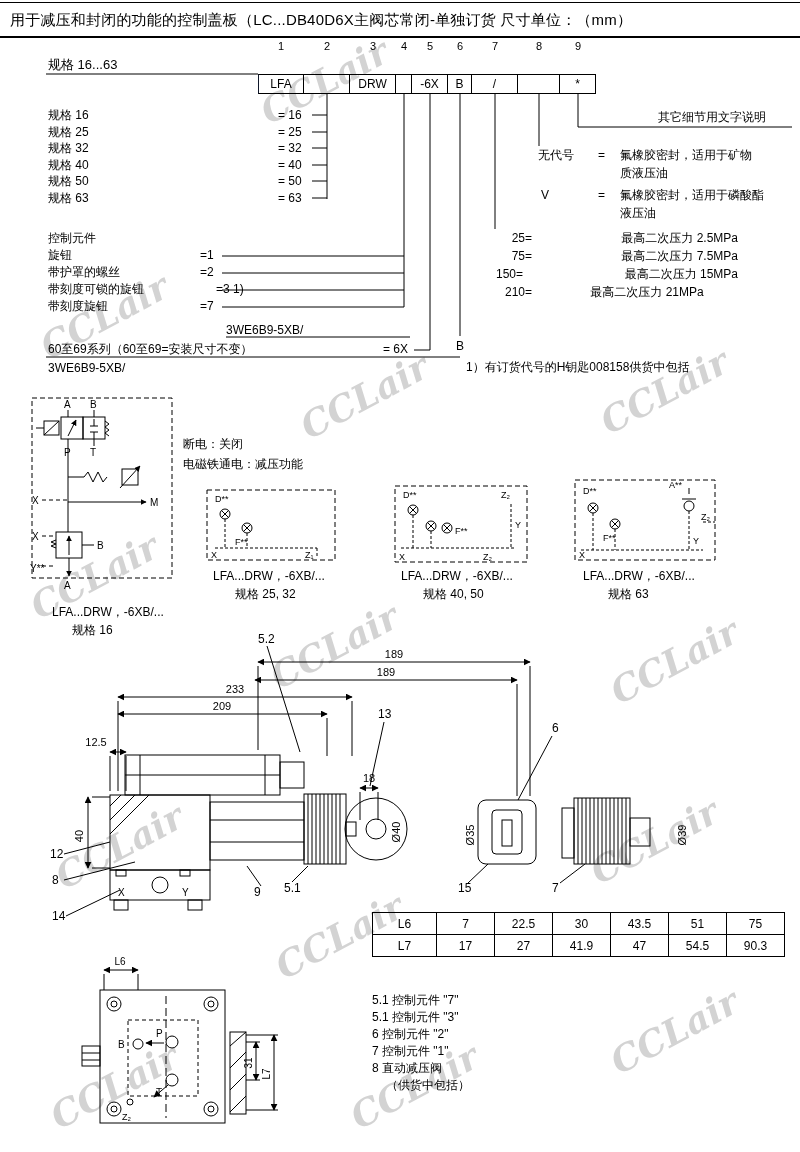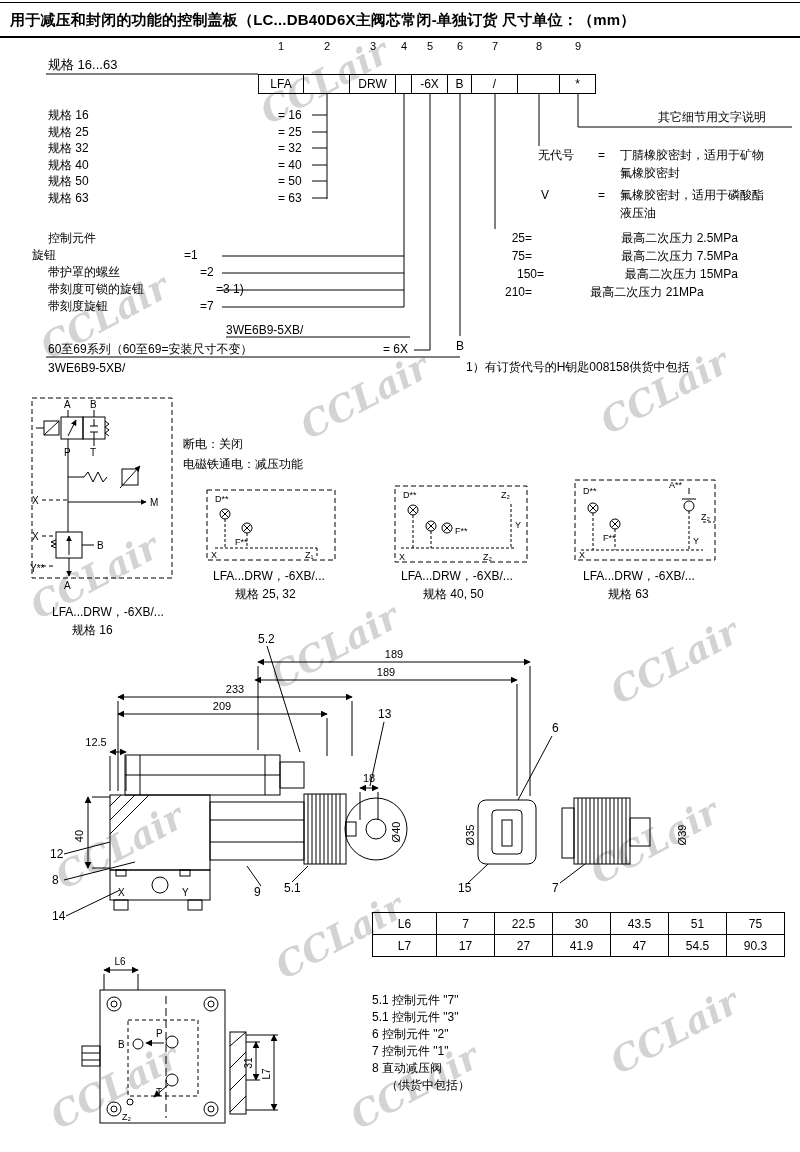--- a/index.html
+++ b/index.html
@@ -2,21 +2,21 @@
 <html><head>
 <meta charset="utf-8">
 <style>
 *{margin:0;padding:0;box-sizing:border-box}
 html,body{background:#e8e8e8}
 .page{position:relative;width:800px;height:1152px;margin:0 auto;background:#fff;color:#000;
   font-family:"Liberation Sans","DejaVu Sans",sans-serif;overflow:hidden}
 .abs{position:absolute}
 .t12{font-size:12px;line-height:1.3;white-space:nowrap}
 .t13{font-size:13px;white-space:nowrap}
-.title{font-size:15px;font-weight:700;white-space:nowrap;letter-spacing:.2px}
+.title{font-size:15px;font-weight:400;white-space:nowrap;letter-spacing:.2px}
 .hline{background:#000}
 .wm{position:absolute;font-family:"DejaVu Serif",serif;font-style:italic;font-weight:700;
   font-size:36px;color:rgba(120,120,120,.33);transform:rotate(-28deg);white-space:nowrap;pointer-events:none}
 .code-row{display:flex}
 .code-cell{height:20px;border:1px solid #000;border-left:none;display:flex;align-items:center;justify-content:center;font-size:12px;background:transparent}
 .code-cell.first{border-left:1px solid #0f172a}
 .num-row{display:flex}
 .num-cell{display:flex;align-items:flex-end;justify-content:center;font-size:11px;height:16px}
 .val{position:absolute;top:0;white-space:nowrap}
 .rowrel{position:absolute;white-space:nowrap}
@@ -95,54 +95,54 @@
   </div>
 
   <div class="rowrel t12" style="left:48px;top:108px"><span>规格 16</span><span class="val" style="left:230px">= 16</span></div>
   <div class="rowrel t12" style="left:48px;top:125px"><span>规格 25</span><span class="val" style="left:230px">= 25</span></div>
   <div class="rowrel t12" style="left:48px;top:141px"><span>规格 32</span><span class="val" style="left:230px">= 32</span></div>
   <div class="rowrel t12" style="left:48px;top:158px"><span>规格 40</span><span class="val" style="left:230px">= 40</span></div>
   <div class="rowrel t12" style="left:48px;top:174px"><span>规格 50</span><span class="val" style="left:230px">= 50</span></div>
   <div class="rowrel t12" style="left:48px;top:191px"><span>规格 63</span><span class="val" style="left:230px">= 63</span></div>
 
   <div class="abs t12" style="left:48px;top:231px">控制元件</div>
-  <div class="rowrel t12" style="left:32px;top:248px"><span>旋钮</span><span class="val" style="left:152px">=1</span></div>
+  <div class="rowrel t12" style="left:48px;top:248px"><span>旋钮</span><span class="val" style="left:152px">=1</span></div>
   <div class="rowrel t12" style="left:48px;top:265px"><span>带护罩的螺丝</span><span class="val" style="left:152px">=2</span></div>
   <div class="rowrel t12" style="left:48px;top:282px"><span>带刻度可锁的旋钮</span><span class="val" style="left:168px">=3 1)</span></div>
   <div class="rowrel t12" style="left:48px;top:299px"><span>带刻度旋钮</span><span class="val" style="left:152px">=7</span></div>
 
   <div class="abs t12" style="left:226px;top:323px">3WE6B9-5XB/</div>
   <div class="rowrel t12" style="left:48px;top:342px"><span>60至69系列（60至69=安装尺寸不变）</span><span class="val" style="left:335px">= 6X</span></div>
   <div class="abs t12" style="left:48px;top:361px">3WE6B9-5XB/</div>
 
   <div class="abs t12" style="left:658px;top:110px">其它细节用文字说明</div>
 
   <div class="rowrel t12" style="left:538px;top:148px">
     <span>无代号</span>
     <span class="val" style="left:60px">=</span>
-    <span class="val" style="left:82px">丁腈橡胶密封，适用于矿物</span>
+    <span class="val" style="left:82px">氟橡胶密封，适用于矿物</span>
   </div>
-  <div class="abs t12" style="left:620px;top:166px">氟橡胶密封</div>
+  <div class="abs t12" style="left:620px;top:166px">质液压油</div>
   <div class="rowrel t12" style="left:541px;top:188px">
     <span>V</span>
     <span class="val" style="left:57px">=</span>
     <span class="val" style="left:79px">氟橡胶密封，适用于磷酸酯</span>
   </div>
   <div class="abs t12" style="left:620px;top:206px">液压油</div>
 
   <div class="rowrel t12" style="left:496px;top:231px">
       <span class="abs" style="left:0;width:36px;text-align:right">25=</span>
       <span class="abs" style="left:60px;width:182px;text-align:right">最高二次压力 2.5MPa</span>
     </div>
   <div class="rowrel t12" style="left:496px;top:249px">
       <span class="abs" style="left:0;width:36px;text-align:right">75=</span>
       <span class="abs" style="left:60px;width:182px;text-align:right">最高二次压力 7.5MPa</span>
     </div>
   <div class="rowrel t12" style="left:496px;top:267px">
-      <span class="abs" style="left:12px;width:36px;text-align:right">150=</span>
+      <span class="abs" style="left:0;width:36px;text-align:left">150=</span>
       <span class="abs" style="left:60px;width:182px;text-align:right">最高二次压力 15MPa</span>
     </div>
   <div class="rowrel t12" style="left:496px;top:285px">
       <span class="abs" style="left:0;width:36px;text-align:right">210=</span>
       <span class="abs" style="left:60px;width:182px;text-align:center">最高二次压力 21MPa</span>
     </div>
 
   <div class="abs t12" style="left:456px;top:339px">B</div>
   <div class="abs t12" style="left:466px;top:360px">1）有订货代号的H钥匙008158供货中包括</div>
 

